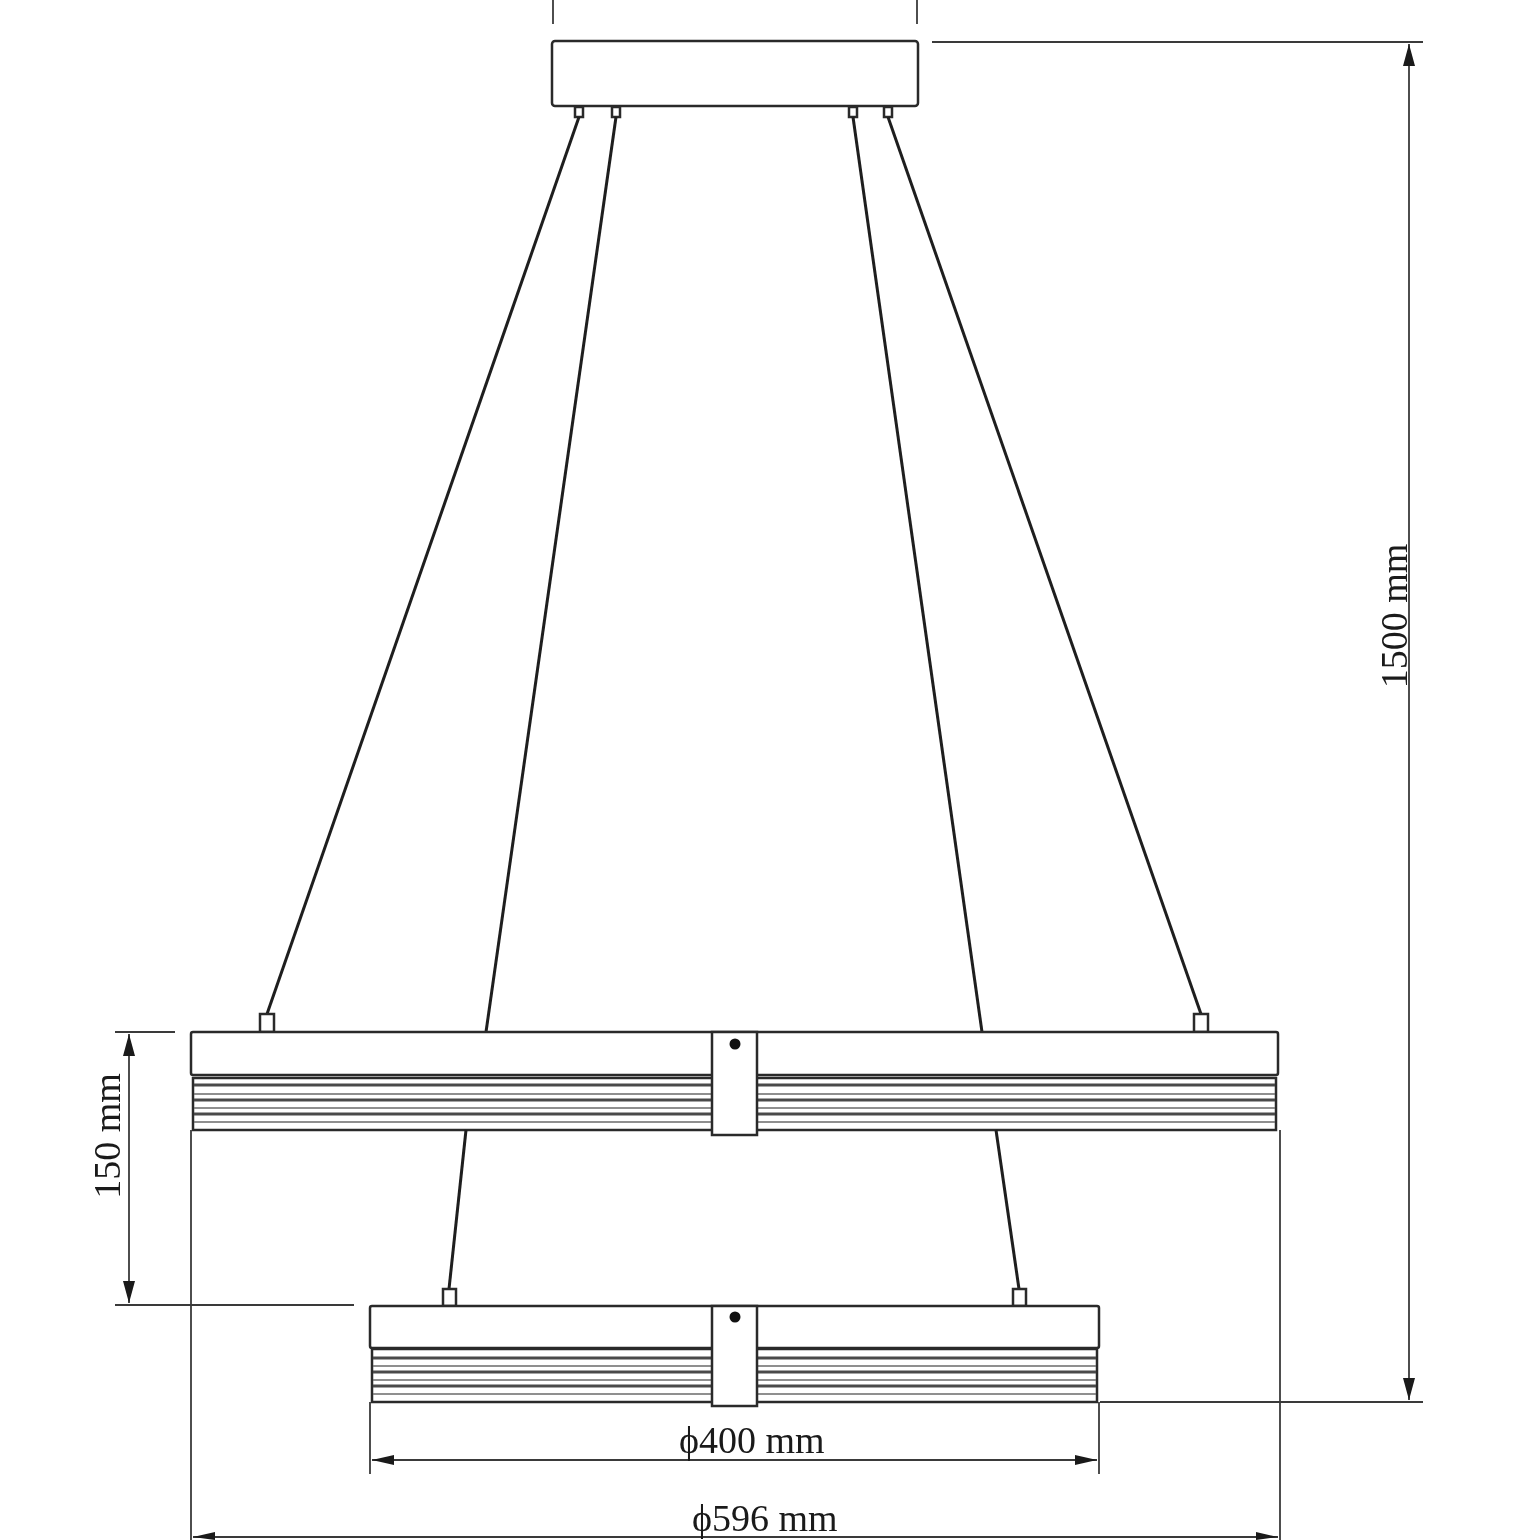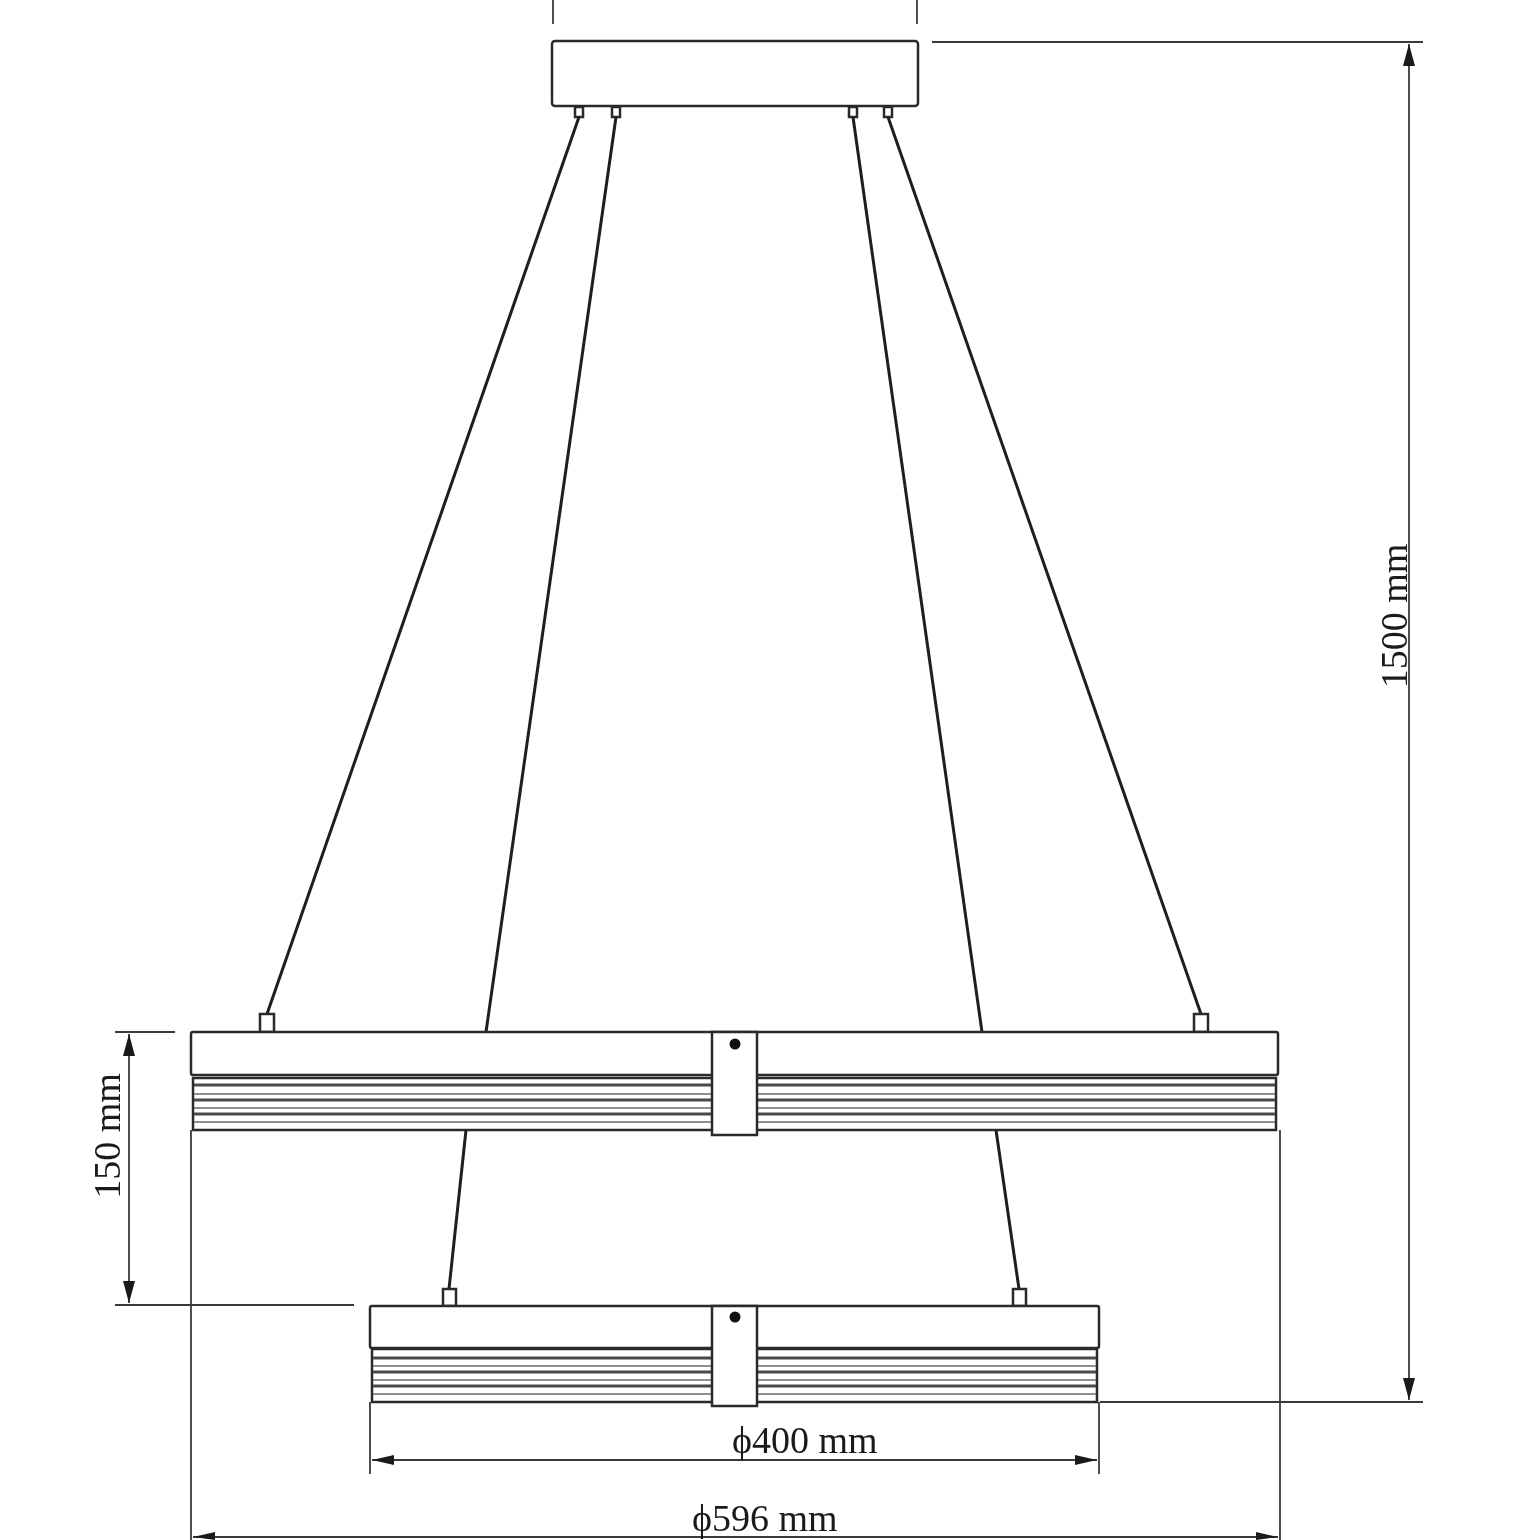--- a/index.html
+++ b/index.html
@@ -107,15 +107,15 @@
     <line class="thin" x1="193" y1="1537" x2="1278" y2="1537"></line>
     <polygon class="arrow" points="193,1537 215,1532 215,1540"></polygon>
     <polygon class="arrow" points="1278,1537 1256,1532 1256,1540"></polygon>
   </g>
 </svg>
 
 <div class="label rot" style="left:1290px; top:596px; width:210px; height:40px; text-align:center;">1500 mm</div>
 
 <div class="label rot" style="left:28px; top:1116px; width:160px; height:40px; text-align:center;">150 mm</div>
 
-<div class="label" style="left:732px; top:1421px;">ϕ400 mm</div>
+<div class="label" style="left:679px; top:1421px;">ϕ400 mm</div>
 
 <div class="label" style="left:692px; top:1499px;text-align:right;">ϕ596 mm</div>
 
 </body></html>

